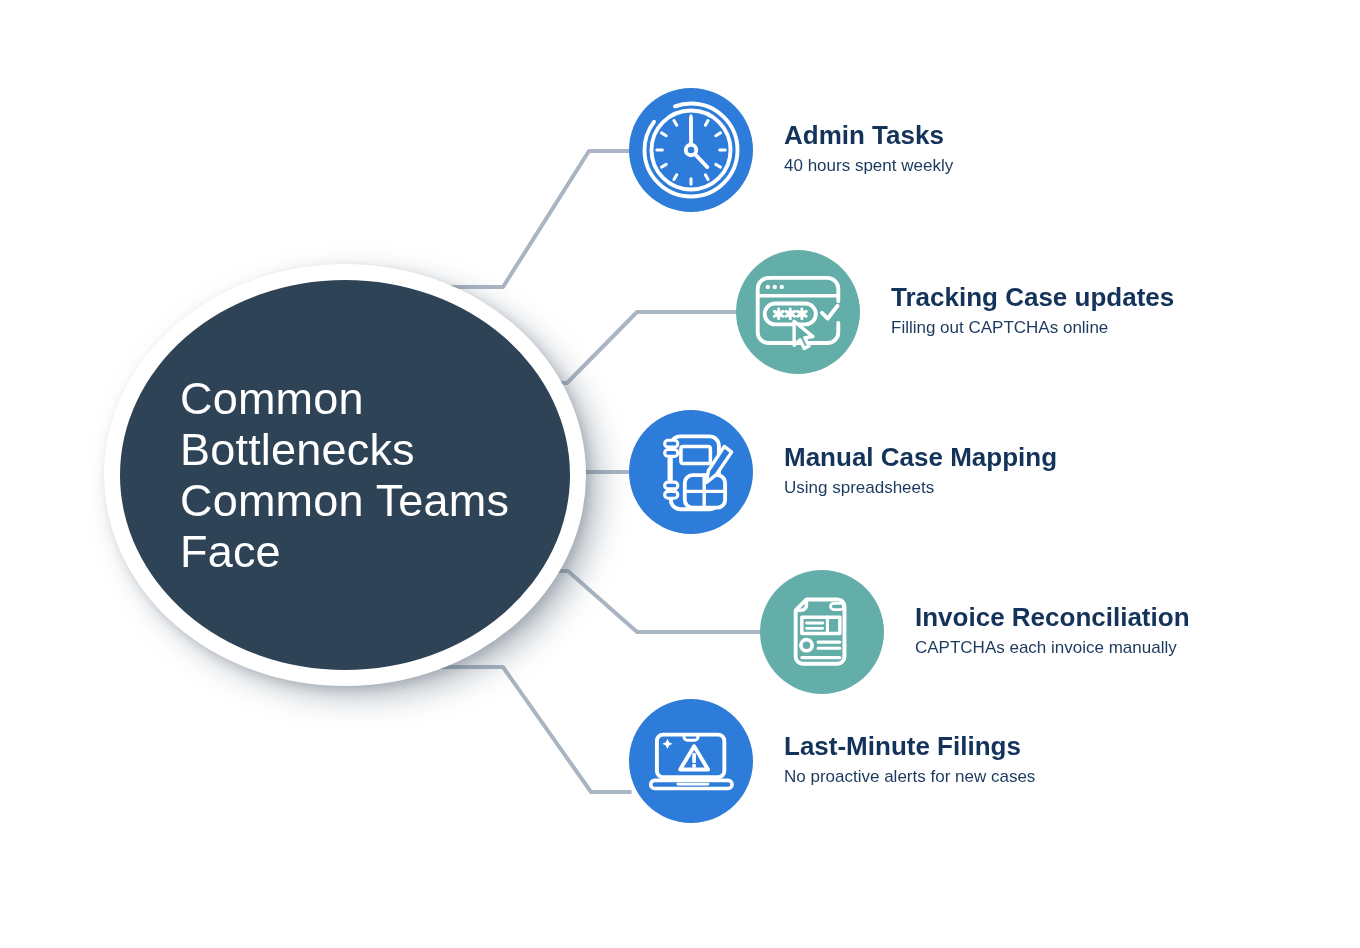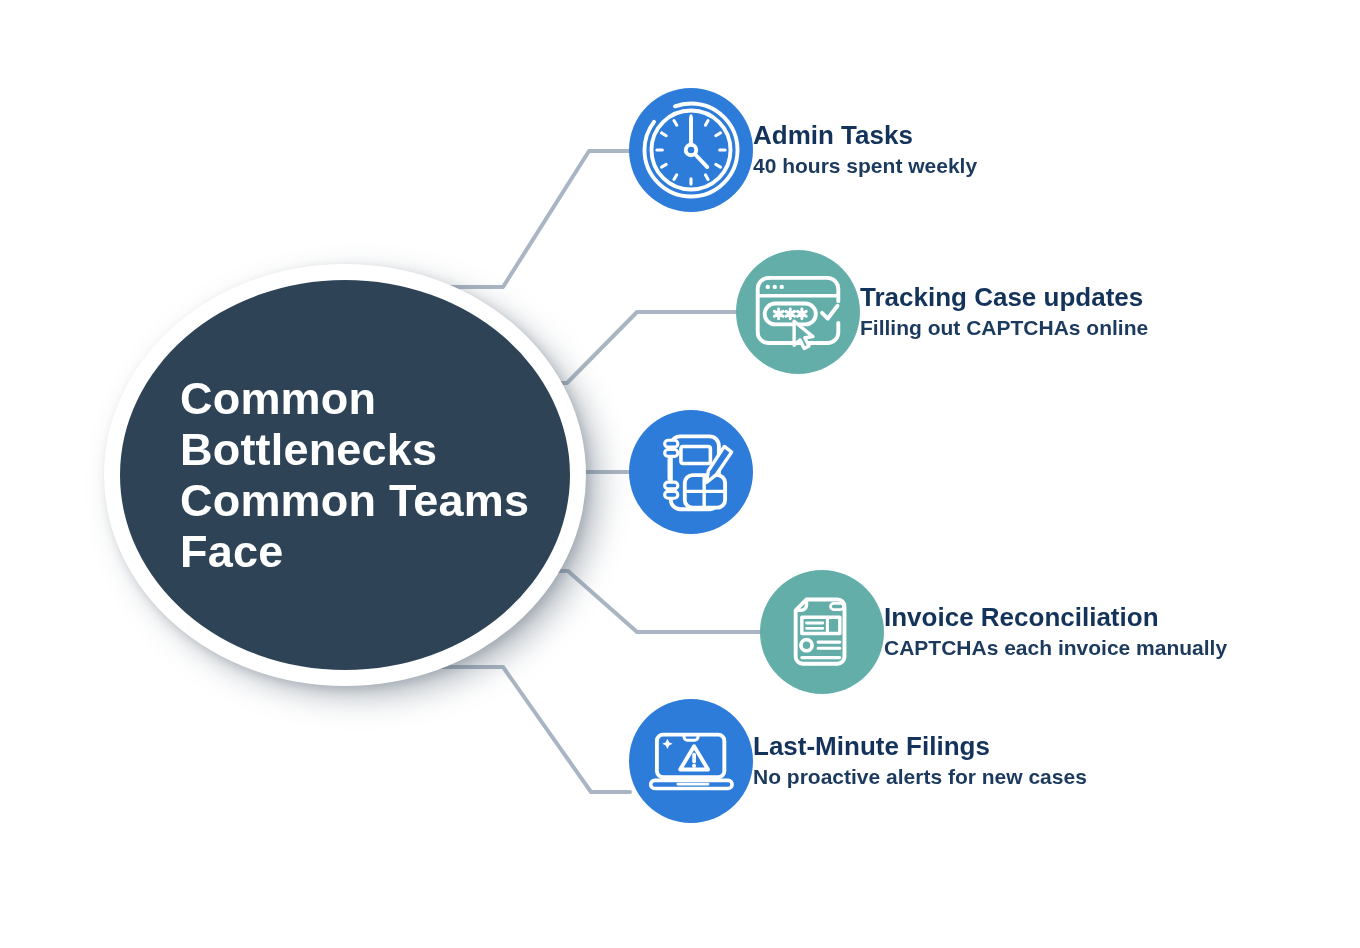--- a/index.html
+++ b/index.html
@@ -12,30 +12,30 @@
   .connector{fill:none;stroke:#A9B5C2;stroke-width:4;stroke-linecap:round;stroke-linejoin:round;}
   
   .main-circle{
     position:absolute;left:104px;top:264px;width:390px;height:390px;border-radius:50%;
     background:#2E4356;border:16px solid #ffffff;
     box-shadow:14px 12px 30px rgba(86,100,115,.40), 4px 4px 10px rgba(86,100,115,.25);
     display:flex;flex-direction:column;justify-content:center;box-sizing:content-box;
     padding-left:60px;
   }
   .main-circle .line{
-    color:#ffffff;font-size:45px;font-weight:700;line-height:51px;letter-spacing:.2px;
+    color:#ffffff;font-size:45px;font-weight:400;line-height:51px;letter-spacing:.2px;
   }
   
-  .row{position:absolute;display:flex;align-items:center;}
+  .row{position:absolute;display:flex;align-items:center;gap:31px;}
   .icon-circle{width:124px;height:124px;border-radius:50%;flex:0 0 auto;}
   .icon-circle.blue{background:#2E7CD9;}
   .icon-circle.teal{background:#64AEAA;}
   .icon-circle svg{width:124px;height:124px;display:block;}
   .txt .title{font-size:26px;font-weight:700;color:#14335B;line-height:32px;}
-  .txt .subtitle{font-size:21px;font-weight:700;color:#1B3A5E;line-height:30px;margin-top:0;}
+  .txt .subtitle{font-size:17px;font-weight:400;color:#1B3A5E;line-height:30px;margin-top:0;}
   .ico{stroke:#ffffff;fill:none;stroke-linecap:round;stroke-linejoin:round;}
 </style>
 </head>
 <body>
 
 <div id="stage">
 
   <svg id="connector-layer" viewBox="0 0 1360 948">
     <polyline class="connector" points="404,287 503,287 589,151 630,151"></polyline>
     <polyline class="connector" points="502,383 567,383 637,312 761,312"></polyline>
@@ -102,20 +102,24 @@
           <rect x="23" y="19.5" width="8.5" height="4.4" rx="2.2" fill="#2E7CD9" stroke-width="2"></rect>
           <rect x="23" y="25.5" width="8.5" height="4.4" rx="2.2" fill="#2E7CD9" stroke-width="2"></rect>
           <rect x="23" y="46.5" width="8.5" height="4.4" rx="2.2" fill="#2E7CD9" stroke-width="2"></rect>
           <rect x="23" y="52.5" width="8.5" height="4.4" rx="2.2" fill="#2E7CD9" stroke-width="2"></rect>
           <rect x="36" y="42" width="26" height="21" rx="5" fill="#2E7CD9"></rect>
           <path stroke-width="2.2" d="M48.5,42.5 V62.5 M36.5,52.5 H61.5"></path>
           <path stroke-width="2.2" fill="#2E7CD9" d="M61.5,23.5 L66.2,27.2 L56.5,41.5 L50,46.8 L51.2,39.2 Z"></path>
         </g>
       </svg>
     </div>
+    <div class="txt">
+      <div class="title">Manual Case Mapping</div>
+      <div class="subtitle">Using spreadsheets</div>
+    </div>
   </div>
 
   <div class="row" style="left:760px;top:570px;align-items:center;">
     <div class="icon-circle teal">
       <svg viewBox="0 0 80 80">
         <g class="ico" stroke-width="2.5">
           <path d="M30,19 H50 a4.5,4.5 0 0 1 4.5,4.5 V56 a4.5,4.5 0 0 1 -4.5,4.5 H27.5 a4.5,4.5 0 0 1 -4.5,-4.5 V26 Z"></path>
           <path stroke-width="2.2" d="M30,19 v3.5 a3.5,3.5 0 0 1 -3.5,3.5 H23.5"></path>
           <rect x="45.5" y="21.5" width="8.5" height="4" rx="2" stroke-width="1.8"></rect>
           <rect x="27" y="30.5" width="24.5" height="10.5" stroke-width="2.2"></rect>

